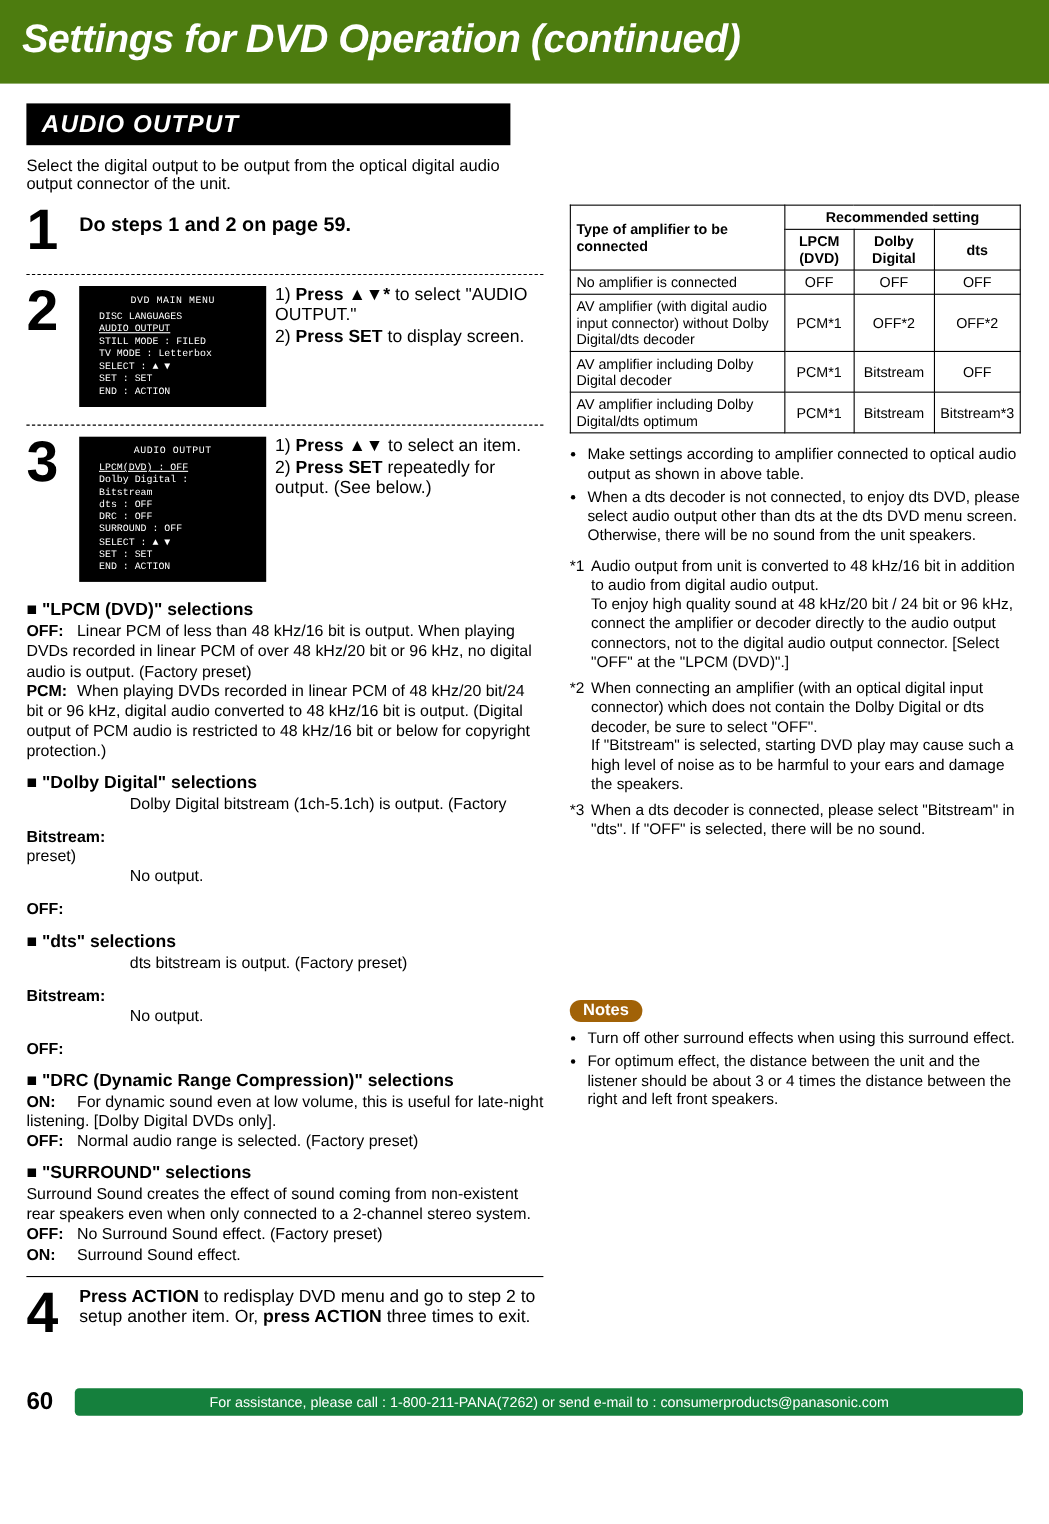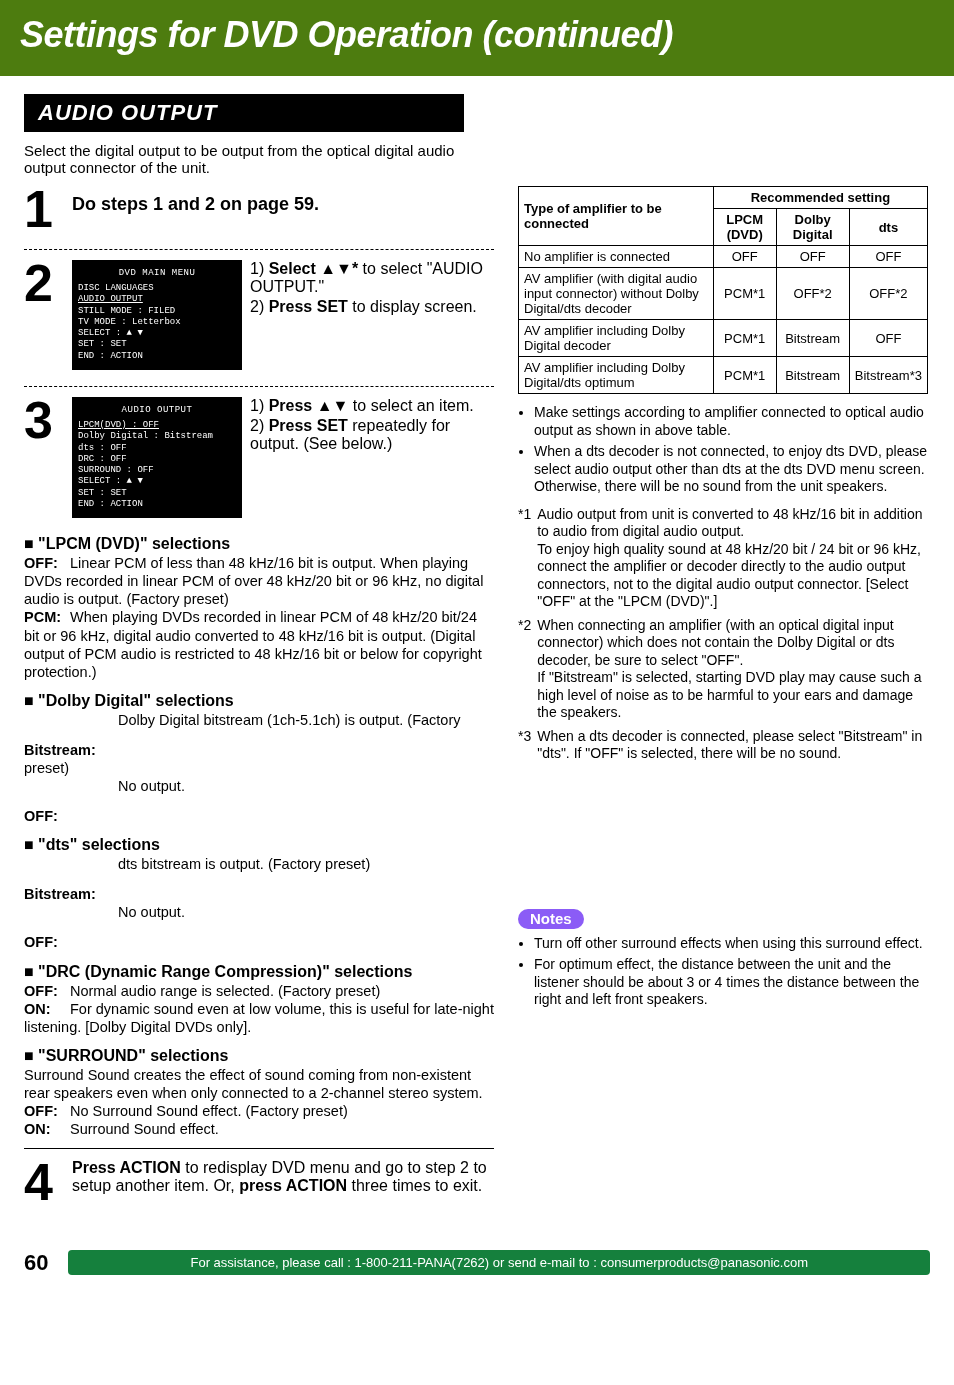--- a/index.html
+++ b/index.html
@@ -63,21 +63,21 @@
     display: flex;
     gap: 8px;
   }
   .step-text { flex: 1; }
   .step-text p { margin-bottom: 2px; }
   .osd {
     background: #000;
     color: #fff;
     font-family: "Courier New", monospace;
     font-size: 9px;
-    padding: 8px 6px;
+    padding: 8px 18px;
     width: 170px;
     flex-shrink: 0;
     line-height: 1.25;
   }
   .osd .osd-title {
     text-align: center;
     font-size: 9px;
     margin-bottom: 4px;
     letter-spacing: 0.5px;
   }
@@ -109,37 +109,37 @@
     text-align: center;
   }
   table.amp th { font-weight: bold; }
   table.amp .left-cell { text-align: left; }
   .bullets { font-size: 14px; line-height: 1.25; }
   .bullets li { margin-left: 16px; margin-bottom: 4px; list-style: disc; }
   .footnotes { font-size: 14px; line-height: 1.25; }
   .footnotes .fn { display: flex; gap: 6px; margin-bottom: 6px; }
   .footnotes .fn-mark { flex-shrink: 0; }
   .notes-badge {
-    background: #8b5cf6;
+    background: #a16207;
     color: #fff;
     border-radius: 12px;
     padding: 1px 12px 2px;
     font-weight: bold;
     display: inline-block;
     margin-bottom: 6px;
     font-size: 15px;
   }
   .step1-text {
     font-weight: bold;
     font-size: 18px;
     padding-top: 8px;
   }
   .footer {
     display: flex;
-    align-items: flex-start;
+    align-items: flex-end;
     gap: 20px;
     padding: 8px 24px 20px;
     margin-top: 10px;
   }
   .page-num {
     font-size: 22px;
     font-weight: bold;
   }
   .assist-bar {
     flex: 1;
@@ -180,21 +180,21 @@
             <div>DISC LANGUAGES</div>
             <div class="underline">AUDIO OUTPUT</div>
             <div>STILL MODE    : FILED</div>
             <div>TV MODE       : Letterbox</div>
             <div> </div>
             <div>SELECT  : ▲ ▼</div>
             <div>SET     : SET</div>
             <div>END     : ACTION</div>
           </div>
           <div class="step-text">
-            <p><span>1) </span><b>Select ▲▼*</b><span> to select "AUDIO OUTPUT."</span></p>
+            <p><span>1) </span><b>Press ▲▼*</b><span> to select "AUDIO OUTPUT."</span></p>
             <p><span>2) </span><b>Press SET</b><span> to display screen.</span></p>
           </div>
         </div>
       </div>
       <hr class="dashed">
 
       <div class="step">
         <div class="step-num">3</div>
         <div class="step-body">
           <div class="osd">
@@ -229,22 +229,22 @@
       </div>
 
       <div class="selections">
         <div class="sel-head blk-sq">"dts" selections</div>
         <div><span class="opt-label opt-wide">Bitstream:</span><span>dts bitstream is output. (Factory preset)</span></div>
         <div><span class="opt-label opt-wide">OFF:</span><span>No output.</span></div>
       </div>
 
       <div class="selections">
         <div class="sel-head blk-sq">"DRC (Dynamic Range Compression)" selections</div>
+        <div><span class="opt-label">ON:</span><span>For dynamic sound even at low volume, this is useful for late-night listening. [Dolby Digital DVDs only].</span></div>
         <div><span class="opt-label">OFF:</span><span>Normal audio range is selected. (Factory preset)</span></div>
-        <div><span class="opt-label">ON:</span><span>For dynamic sound even at low volume, this is useful for late-night listening. [Dolby Digital DVDs only].</span></div>
       </div>
 
       <div class="selections">
         <div class="sel-head blk-sq">"SURROUND" selections</div>
         <div>Surround Sound creates the effect of sound coming from non-existent rear speakers even when only connected to a 2-channel stereo system.</div>
         <div><span class="opt-label">OFF:</span><span>No Surround Sound effect. (Factory preset)</span></div>
         <div><span class="opt-label">ON:</span><span>Surround Sound effect.</span></div>
       </div>
 
       <hr class="solid">

